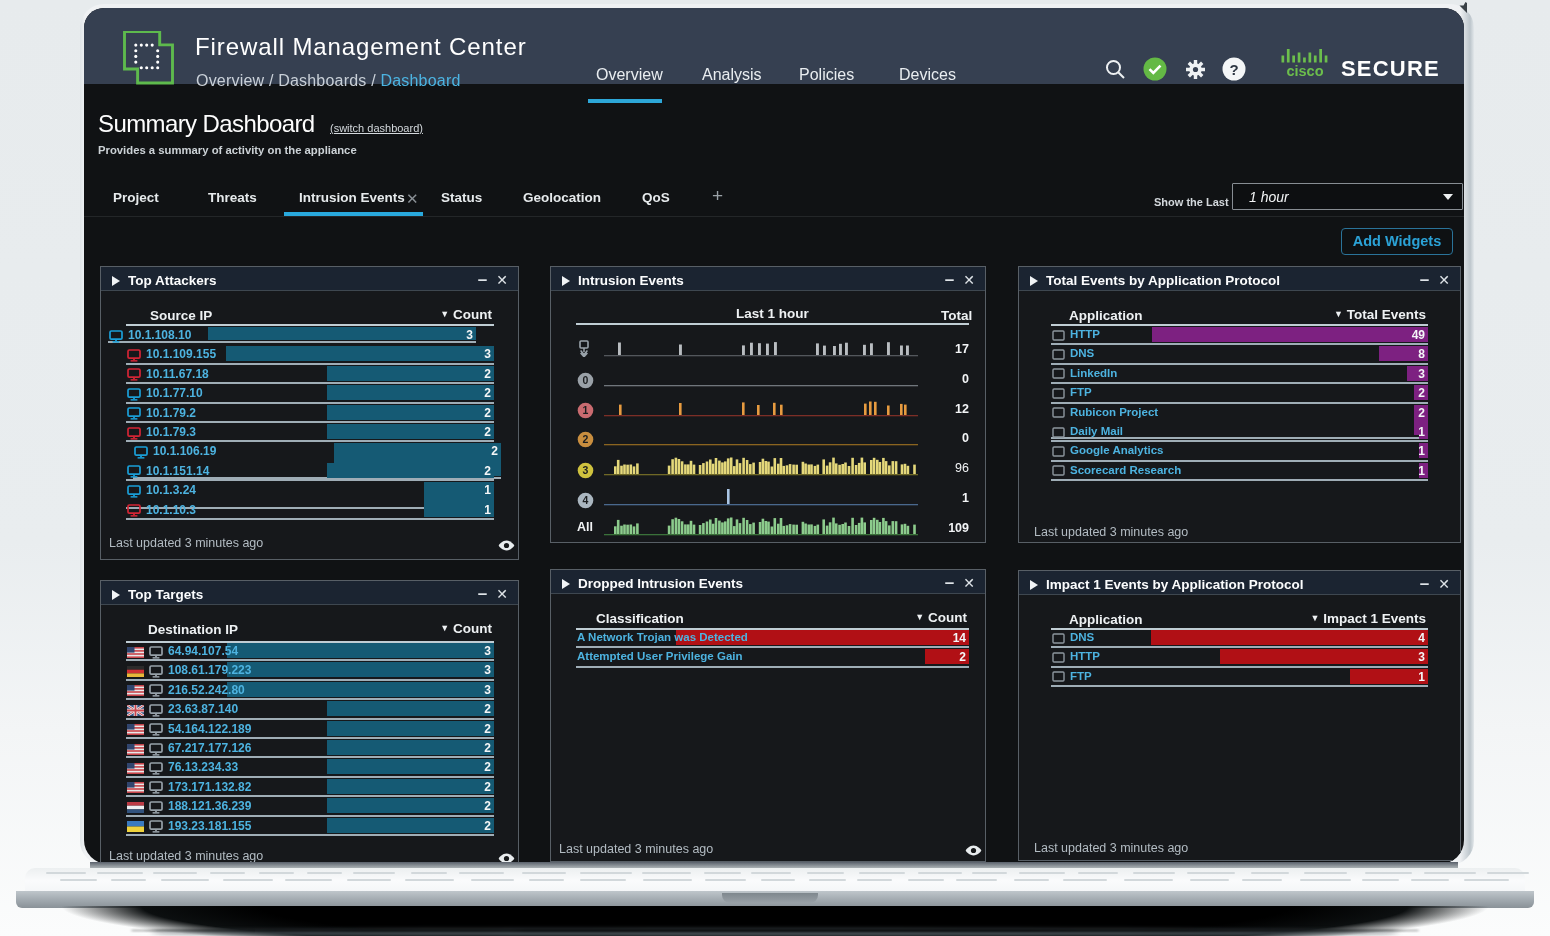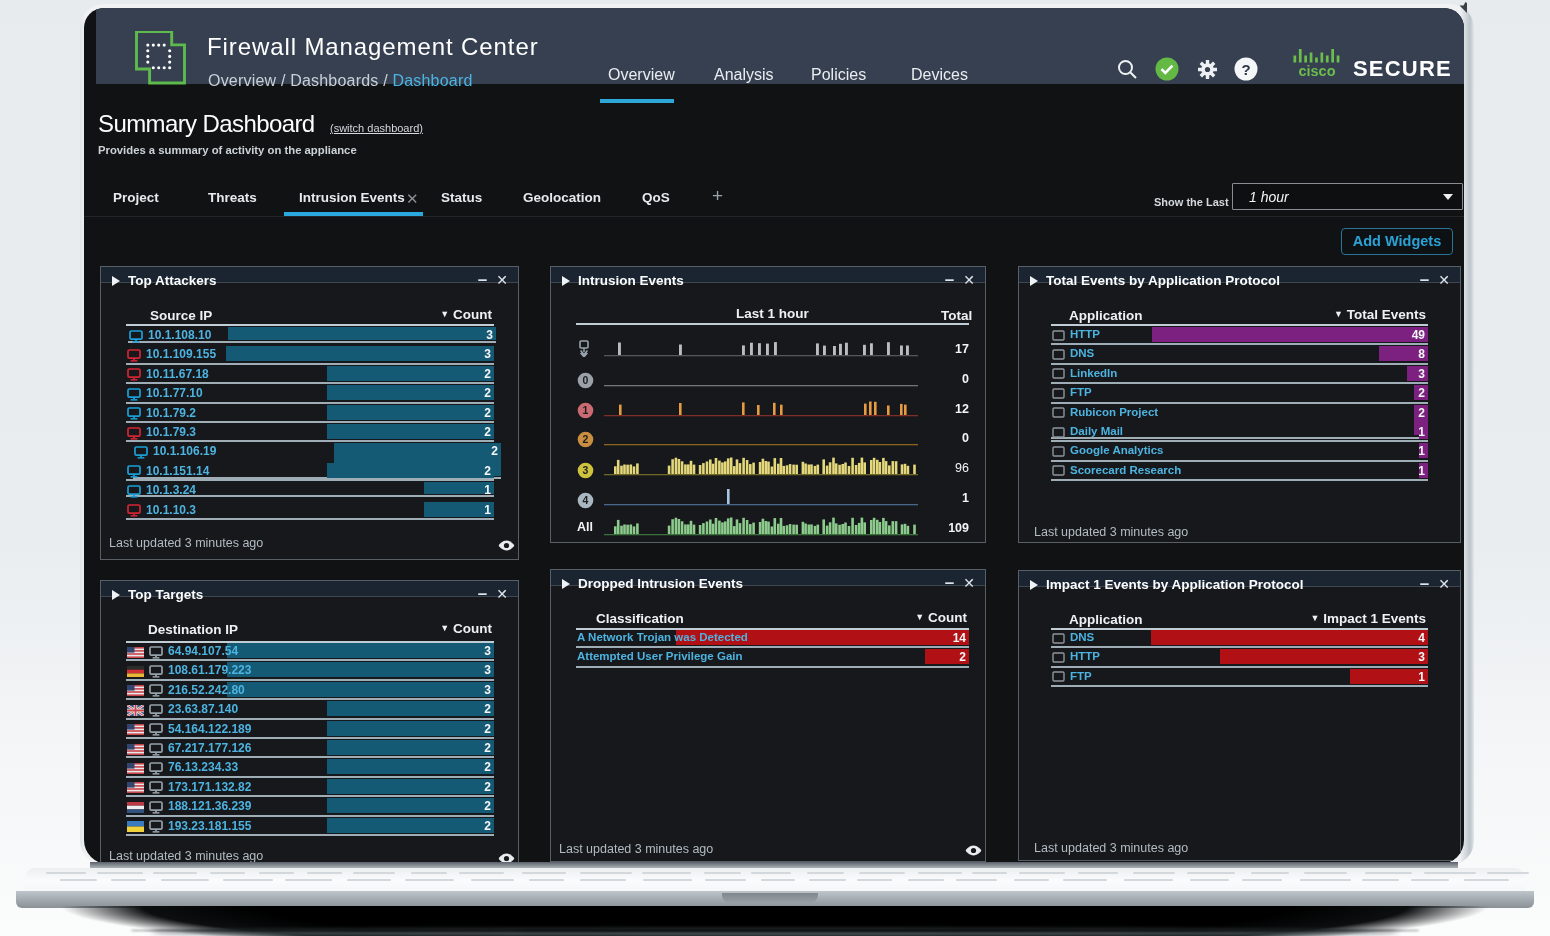--- a/index.html
+++ b/index.html
@@ -2,42 +2,42 @@
 <html><head><meta charset="utf-8">
 <style>
 *{margin:0;padding:0;box-sizing:border-box;}
 html,body{width:1550px;height:936px;overflow:hidden;font-family:"Liberation Sans",sans-serif;}
 body{position:relative;background:linear-gradient(180deg,#e7ebed 0%,#e9edef 58%,#f3f5f6 78%,#fbfcfc 100%);}
 .abs{position:absolute;}
 .lid{position:absolute;left:80px;top:4px;width:1394px;height:861px;border-radius:24px;
  background:linear-gradient(90deg,#dfe4e7 0px,#f0f2f4 5px,#f0f2f4 1380px,#bcc5cb 1390px,#e2e7ea 1394px);}
 .screen{position:absolute;left:84px;top:8px;width:1380px;height:856px;border-radius:20px 20px 24px 24px;
  background:#101214;overflow:hidden;}
-.apphdr{position:absolute;left:0;top:0;width:100%;height:76px;background:#364051;margin-left:12px;}
+.apphdr{position:absolute;left:0;top:0;width:100%;height:76px;background:#364051;}
 .ttl{position:absolute;left:111px;top:25px;font-size:24px;color:#ffffff;letter-spacing:.9px;}
 .bcrumb{position:absolute;left:112px;top:64px;font-size:16px;color:#c9d0d8;letter-spacing:.2px;}
 .bcrumb b{color:#4cb4e2;font-weight:normal;}
 .nav{position:absolute;top:58px;font-size:16px;color:#e9edf0;}
 .navu{position:absolute;left:504px;top:91px;width:74px;height:4px;background:#2da7d8;}
 .pagehead{position:absolute;left:0;top:95px;width:100%;height:80px;background:#101214;}
 .sumt{position:absolute;left:14px;top:7px;font-size:24px;letter-spacing:-.6px;color:#fdfdfd;}
 .swd{position:absolute;left:246px;top:19px;font-size:11px;color:#d4d9dd;text-decoration:underline;}
 .prov{position:absolute;left:14px;top:41px;font-size:11.3px;font-weight:bold;color:#ccd2d6;}
 .tabs{position:absolute;left:0;top:175px;width:100%;height:34px;border-bottom:1px solid #232628;}
 .tab{position:absolute;top:7px;font-size:13.5px;font-weight:bold;color:#e6eaec;}
 .tabx{color:#8a9096;font-weight:normal;font-size:15px;}
 .tabu{position:absolute;left:200px;top:204px;width:139px;height:4px;background:#29a9dd;}
 .shlast{position:absolute;left:1070px;top:188px;font-size:11px;font-weight:bold;color:#d3d8dc;}
 .dd{position:absolute;left:1148px;top:175px;width:231px;height:27px;border:1px solid #878d93;background:#0d0f11;border-radius:1px;}
 .dd span{position:absolute;left:16px;top:5px;font-size:14px;color:#f2f4f5;font-style:italic;}
 .dd i{position:absolute;right:9px;top:10px;width:0;height:0;border-left:5.5px solid transparent;border-right:5.5px solid transparent;border-top:6.5px solid #eef1f2;}
 .addw{position:absolute;left:1257px;top:220px;width:112px;height:27px;border:1px solid #2a7399;border-radius:4px;
  background:#0e1113;color:#2ba2d6;font-size:14.5px;font-weight:bold;text-align:center;line-height:25px;}
 .wg{position:absolute;background:#16181b;border:1px solid #585f66;}
-.wgh{position:absolute;left:0;top:0;right:0;height:16px;background:#1b2431;border-bottom:1px solid #3e4750;text-align:center;}
+.wgh{position:absolute;left:0;top:0;right:0;height:24px;background:#1b2431;border-bottom:1px solid #3e4750;text-align:center;}
 .tri{position:absolute;left:11px;top:9px;width:0;height:0;border-top:5px solid transparent;border-bottom:5px solid transparent;border-left:8px solid #f0f3f5;}
 .wt{position:absolute;left:27px;top:6px;font-size:13.5px;font-weight:bold;color:#fbfcfd;}
 .wc{position:absolute;right:10px;top:3px;color:#dfe4e8;}
 .mini{font-size:17px;font-weight:bold;margin-right:9px;}
 .xx{font-size:14px;}
 .th{position:absolute;font-size:13.5px;font-weight:bold;color:#eef1f3;}
 .thr{position:absolute;font-size:13.5px;font-weight:bold;color:#eef1f3;text-align:right;}
 .care{font-size:9px;vertical-align:2px;}
 .hline{position:absolute;height:2px;background:#c0cdd4;}
 .row{position:absolute;border-bottom:2px solid #9fadb6;}
@@ -149,21 +149,21 @@
 <div class="addw">Add Widgets</div>
 <div class="wg" style="left:16px;top:258px;width:419px;height:294px;">
       <div class="wgh">
         <span class="tri"></span>
         <span class="wt">Top Attackers</span>
         <span class="wc"><span class="mini">–</span><span class="xx">✕</span></span>
       </div>
       <span class="th" style="left:49px;top:41px;">Source IP</span>
       <span class="thr" style="right:26px;top:40px;"><span class="care">▼</span> Count</span>
       <div class="hline" style="left:25px;top:57px;width:368px;"></div>
-      <div class="row" style="left:27px;top:59.0px;width:368px;height:17px;">
+      <div class="row" style="left:7px;top:59.0px;width:368px;height:17px;">
         <div class="bar" style="width:268px;background:#155a74;"></div>
         <div class="rl">
           <span class="mi">
             <svg width="14" height="13" viewBox="0 0 14 13">
               <rect x="1" y="1" width="12" height="8.2" rx="1.3" fill="none" stroke="#1a9fd8" stroke-width="1.7"></rect>
               <rect x="6.1" y="9.2" width="1.8" height="2" fill="#1a9fd8"></rect>
               <rect x="3.6" y="11.1" width="6.8" height="1.5" fill="#1a9fd8"></rect>
             </svg>
           </span>
           <span class="ip">10.1.108.10</span>
@@ -261,21 +261,21 @@
             <svg width="14" height="13" viewBox="0 0 14 13">
               <rect x="1" y="1" width="12" height="8.2" rx="1.3" fill="none" stroke="#1a9fd8" stroke-width="1.7"></rect>
               <rect x="6.1" y="9.2" width="1.8" height="2" fill="#1a9fd8"></rect>
               <rect x="3.6" y="11.1" width="6.8" height="1.5" fill="#1a9fd8"></rect>
             </svg>
           </span>
           <span class="ip">10.1.151.14</span>
         </div>
         <span class="cnt">2</span>
       </div>
-      <div class="row" style="left:25px;top:214.2px;width:368px;height:16px;">
+      <div class="row" style="left:25px;top:214.2px;width:368px;height:28px;">
         <div class="bar" style="width:70px;background:#155a74;"></div>
         <div class="rl">
           <span class="mi">
             <svg width="14" height="13" viewBox="0 0 14 13">
               <rect x="1" y="1" width="12" height="8.2" rx="1.3" fill="none" stroke="#1a9fd8" stroke-width="1.7"></rect>
               <rect x="6.1" y="9.2" width="1.8" height="2" fill="#1a9fd8"></rect>
               <rect x="3.6" y="11.1" width="6.8" height="1.5" fill="#1a9fd8"></rect>
             </svg>
           </span>
           <span class="ip">10.1.3.24</span>

